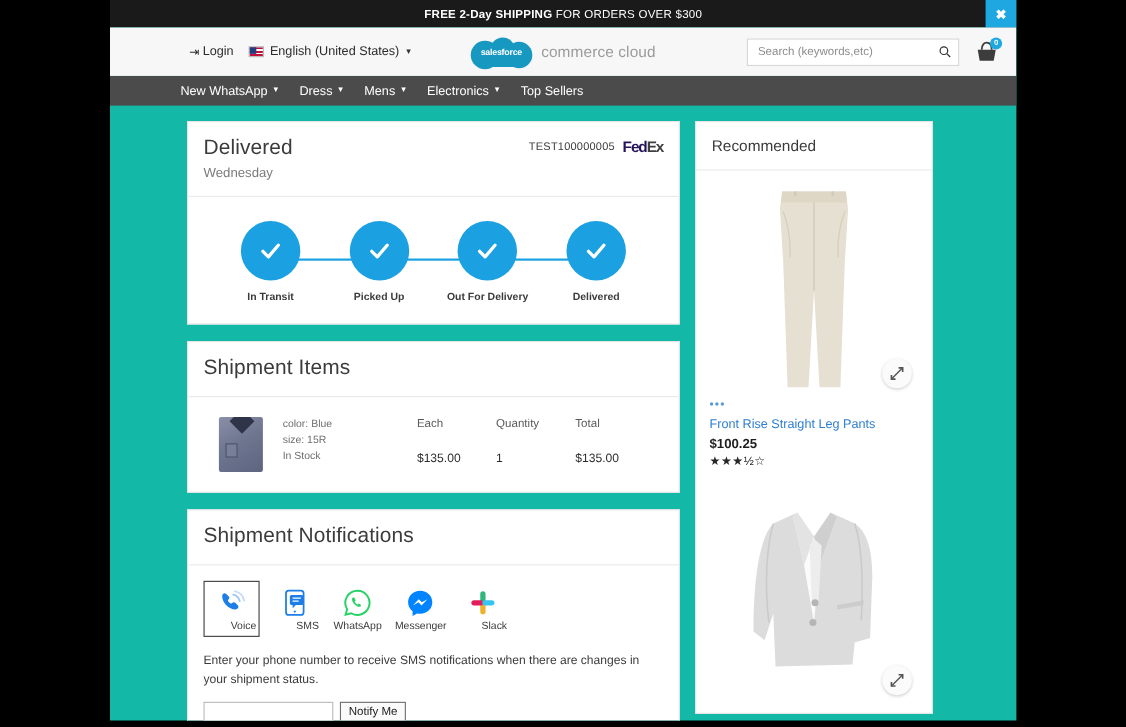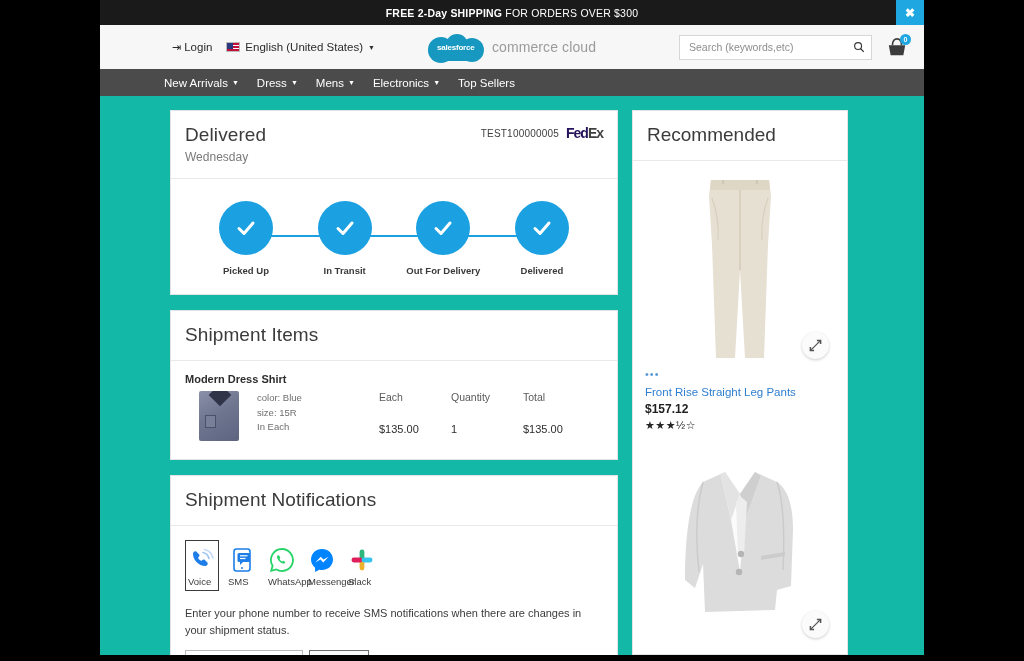--- a/index.html
+++ b/index.html
@@ -180,21 +180,21 @@
   }
   .attrs { width: 122px; font-size: 9.5px; color: #6e6e6e; line-height: 1.55; }
   .col-cell { width: 72px; }
   .col-head { font-size: 10.5px; color: #5a5a5a; }
   .col-val { font-size: 11px; font-weight: normal; color: #2d2d2d; margin-top: 20px; }
 
   
   .notif-body { padding: 14px 14px 16px; }
   .channels { display: flex; gap: 6px; align-items: flex-start; }
   .channel {
-    width: 34px; padding: 4px 2px 3px; text-align: left; cursor: pointer;
+    width: 51px; padding: 4px 2px 3px; text-align: right; cursor: pointer;
     border: 1px solid transparent;
   }
   .channel.active { border: 1px solid #3a3a3a; }
   .ch-ico { height: 30px; display: flex; align-items: center; justify-content: center; }
   .ch-label { font-size: 9.5px; color: #3b3b3b; margin-top: 1px; }
   .notif-text {
     font-size: 11px; color: #3b3b3b; line-height: 1.5;
     margin-top: 14px; max-width: 400px;
   }
   .notif-form { display: flex; gap: 6px; margin-top: 12px; }
@@ -205,21 +205,21 @@
   }
   .notify-btn {
     height: 18px; border: 1px solid #6d6d6d; background: #fafafa;
     font-family: "Liberation Sans", sans-serif; font-size: 10.5px; color: #222;
     padding: 0 7px; cursor: pointer;
   }
 
   
   .rec-card { background: #fff; border: 1px solid #e4e4e4; }
   .rec-head { padding: 13px 14px 14px; border-bottom: 1px solid #e9e9e9; }
-  .rec-title { font-size: 19px; color: #3b3b3b; font-weight: normal; }
+  .rec-title { font-size: 14px; color: #3b3b3b; font-weight: normal; }
   .product { position: relative; padding: 10px 12px 8px; }
   .prod-img {
     height: 196px; display: flex; align-items: center; justify-content: center;
     position: relative;
   }
   .expand {
     position: absolute; right: 6px; bottom: 8px;
     width: 27px; height: 27px; border-radius: 50%; background: #fbfbfb;
     box-shadow: 0 1px 3px rgba(0,0,0,.2);
     display: flex; align-items: center; justify-content: center; cursor: pointer;
@@ -280,21 +280,21 @@
           <path d="M3 9 L21 9 L19 20 L5 20 Z" fill="#3c3c3c"></path>
           <path d="M7 9 C7 4 9.5 2 12 2 C14.5 2 17 4 17 9" fill="none" stroke="#3c3c3c" stroke-width="1.8"></path>
         </svg>
         <span class="cart-badge">0</span>
       </div>
     </div>
   </div>
 
   <div class="nav">
     <div class="nav-item">
-      <span>New Arrivals</span>
+      <span>New WhatsApp</span>
       <span class="caret">▼</span>
     </div>
     <div class="nav-item">
       <span>Dress</span>
       <span class="caret">▼</span>
     </div>
     <div class="nav-item">
       <span>Mens</span>
       <span class="caret">▼</span>
     </div>
@@ -321,29 +321,29 @@
           </div>
         </div>
         <div class="tracker">
           <div class="track-line"></div>
           <div class="step">
             <div class="step-dot">
               <svg width="24" height="24" viewBox="0 0 24 24">
                   <path d="M5 12.5 L10 17.5 L19 7" fill="none" stroke="#fff" stroke-width="3" stroke-linecap="round" stroke-linejoin="round"></path>
                 </svg>
             </div>
-            <div class="step-label">Picked Up</div>
+            <div class="step-label">In Transit</div>
           </div>
           <div class="step">
             <div class="step-dot">
               <svg width="24" height="24" viewBox="0 0 24 24">
                   <path d="M5 12.5 L10 17.5 L19 7" fill="none" stroke="#fff" stroke-width="3" stroke-linecap="round" stroke-linejoin="round"></path>
                 </svg>
             </div>
-            <div class="step-label">In Transit</div>
+            <div class="step-label">Picked Up</div>
           </div>
           <div class="step">
             <div class="step-dot">
               <svg width="24" height="24" viewBox="0 0 24 24">
                   <path d="M5 12.5 L10 17.5 L19 7" fill="none" stroke="#fff" stroke-width="3" stroke-linecap="round" stroke-linejoin="round"></path>
                 </svg>
             </div>
             <div class="step-label">Out For Delivery</div>
           </div>
           <div class="step">
@@ -355,27 +355,26 @@
             <div class="step-label">Delivered</div>
           </div>
         </div>
       </div>
 
       <div class="card">
         <div class="card-head">
           <div class="card-title">Shipment Items</div>
         </div>
         <div class="item-row">
-          <div class="item-name">Modern Dress Shirt</div>
           <div class="item-body">
             <div class="thumb"></div>
             <div class="attrs">
               <div>color: Blue</div>
               <div>size: 15R</div>
-              <div>In Each</div>
+              <div>In Stock</div>
             </div>
             <div class="col-cell">
               <div class="col-head">Each</div>
               <div class="col-val">$135.00</div>
             </div>
             <div class="col-cell">
               <div class="col-head">Quantity</div>
               <div class="col-val">1</div>
             </div>
             <div class="col-cell">
@@ -482,21 +481,21 @@
             <div class="expand">
               <svg width="13" height="13" viewBox="0 0 14 14">
                 <path d="M1.5 12.5 L12.5 1.5" stroke="#555" stroke-width="1.4"></path>
                 <path d="M8.5 1.5 L12.5 1.5 L12.5 5.5" fill="none" stroke="#555" stroke-width="1.6"></path>
                 <path d="M5.5 12.5 L1.5 12.5 L1.5 8.5" fill="none" stroke="#555" stroke-width="1.6"></path>
               </svg>
             </div>
           </div>
           <div class="prod-dots">•••</div>
           <div class="prod-name">Front Rise Straight Leg Pants</div>
-          <div class="prod-price">$157.12</div>
+          <div class="prod-price">$100.25</div>
           <div class="stars">★★★½☆</div>
         </div>
 
         <div class="product">
           <div class="prod-img">
             <svg width="150" height="175" viewBox="0 0 150 175">
               <path d="M60 12 L75 34 L90 12 L112 22 C124 30 128 48 128 70 L126 126 L112 130 L110 150 L40 152 L38 104 L30 128 L20 120 C20 70 26 34 38 22 Z" fill="#dcdcdc"></path>
               <path d="M60 12 L75 34 L90 12 L96 16 L80 60 L75 112 L66 60 L56 16 Z" fill="#fbfbfb"></path>
               <path d="M60 12 L75 34 L66 60 L56 16 Z" fill="#e3e3e3"></path>
               <path d="M90 12 L96 16 L80 60 L75 34 Z" fill="#cfcfcf"></path>

